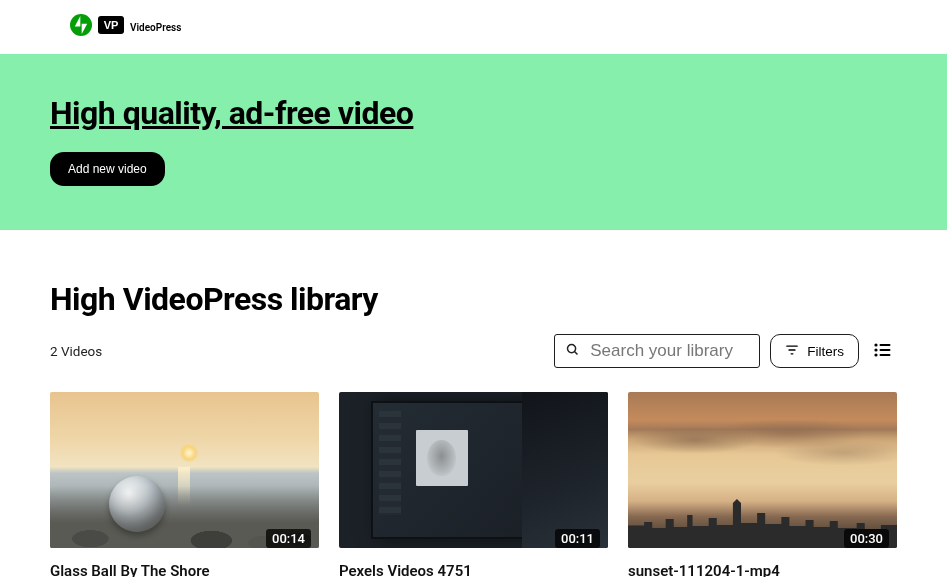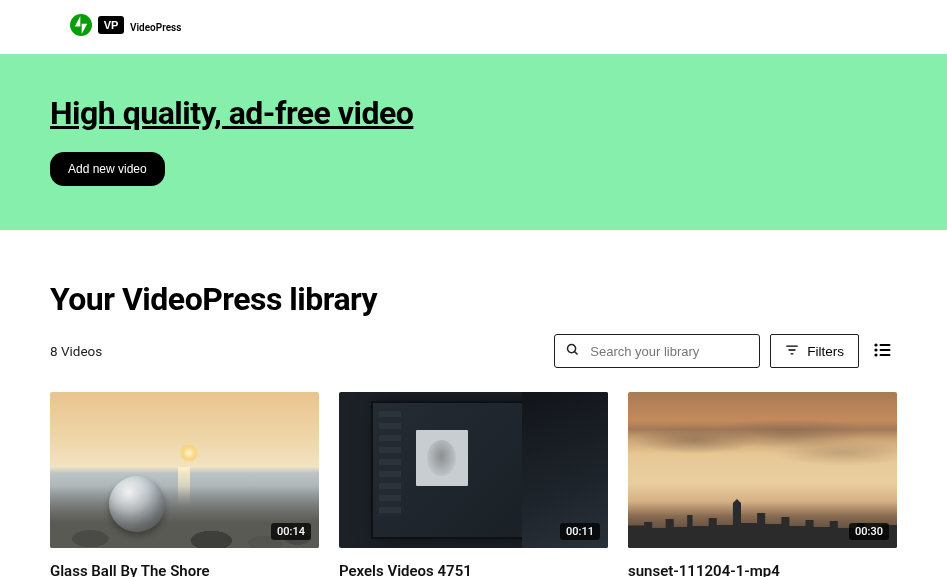--- a/index.html
+++ b/index.html
@@ -76,33 +76,33 @@
     border: 1px solid #1e1e1e;
     border-radius: 3px;
     height: 34px;
     width: 206px;
     padding: 0 10px;
     gap: 10px;
   }
   .search-wrap input {
     border: none;
     outline: none;
-    font-size: 13px;
+    font-size: 17px;
     flex: 1;
     background: transparent;
     color: #0f766e;
   }
   .search-wrap input::placeholder { color: #777; }
   .btn-outline {
     display: flex;
     align-items: center;
     gap: 8px;
     border: 1px solid #1e1e1e;
     background: #fff;
-    border-radius: 2px;
+    border-radius: 10px;
     height: 34px;
     padding: 0 14px;
     font-size: 13.5px;
     cursor: pointer;
   }
   .icon-btn {
     width: 28px;
     height: 28px;
     display: flex;
     align-items: center;
@@ -121,24 +121,24 @@
   .thumb {
     position: relative;
     width: 100%;
     height: 156px;
     border-radius: 2px;
     overflow: hidden;
   }
   .duration {
     position: absolute;
     right: 8px;
-    bottom: 8px;
+    bottom: 0;
     background: rgba(0,0,0,0.75);
     color: #fff;
-    font-size: 11px;
+    font-size: 13px;
     font-weight: 500;
     padding: 2px 6px;
     border-radius: 3px;
   }
   .card-title {
     font-size: 15px;
     font-weight: 600;
     margin-top: 14px;
     color: #111;
   }
@@ -277,24 +277,24 @@
     <span class="brand-name">VideoPress</span>
   </div>
 </header>
 
 <section class="hero">
   <h1>High quality, ad-free video</h1>
   <button class="btn-primary">Add new video</button>
 </section>
 
 <section class="section">
-  <h2>Your VideoPress library</h2>
+  <h2>High VideoPress library</h2>
 
   <div class="toolbar">
-    <div class="count">8 Videos</div>
+    <div class="count">2 Videos</div>
     <div class="toolbar-right">
       <div class="search-wrap">
         <span>
           <svg width="15" height="15" viewBox="0 0 24 24" fill="none" stroke="#222" stroke-width="2.4">
             <circle cx="10.5" cy="10.5" r="6.5"></circle>
             <line x1="20" y1="20" x2="15.2" y2="15.2"></line>
           </svg>
         </span>
         <input type="text" placeholder="Search your library" style="">
       </div>

